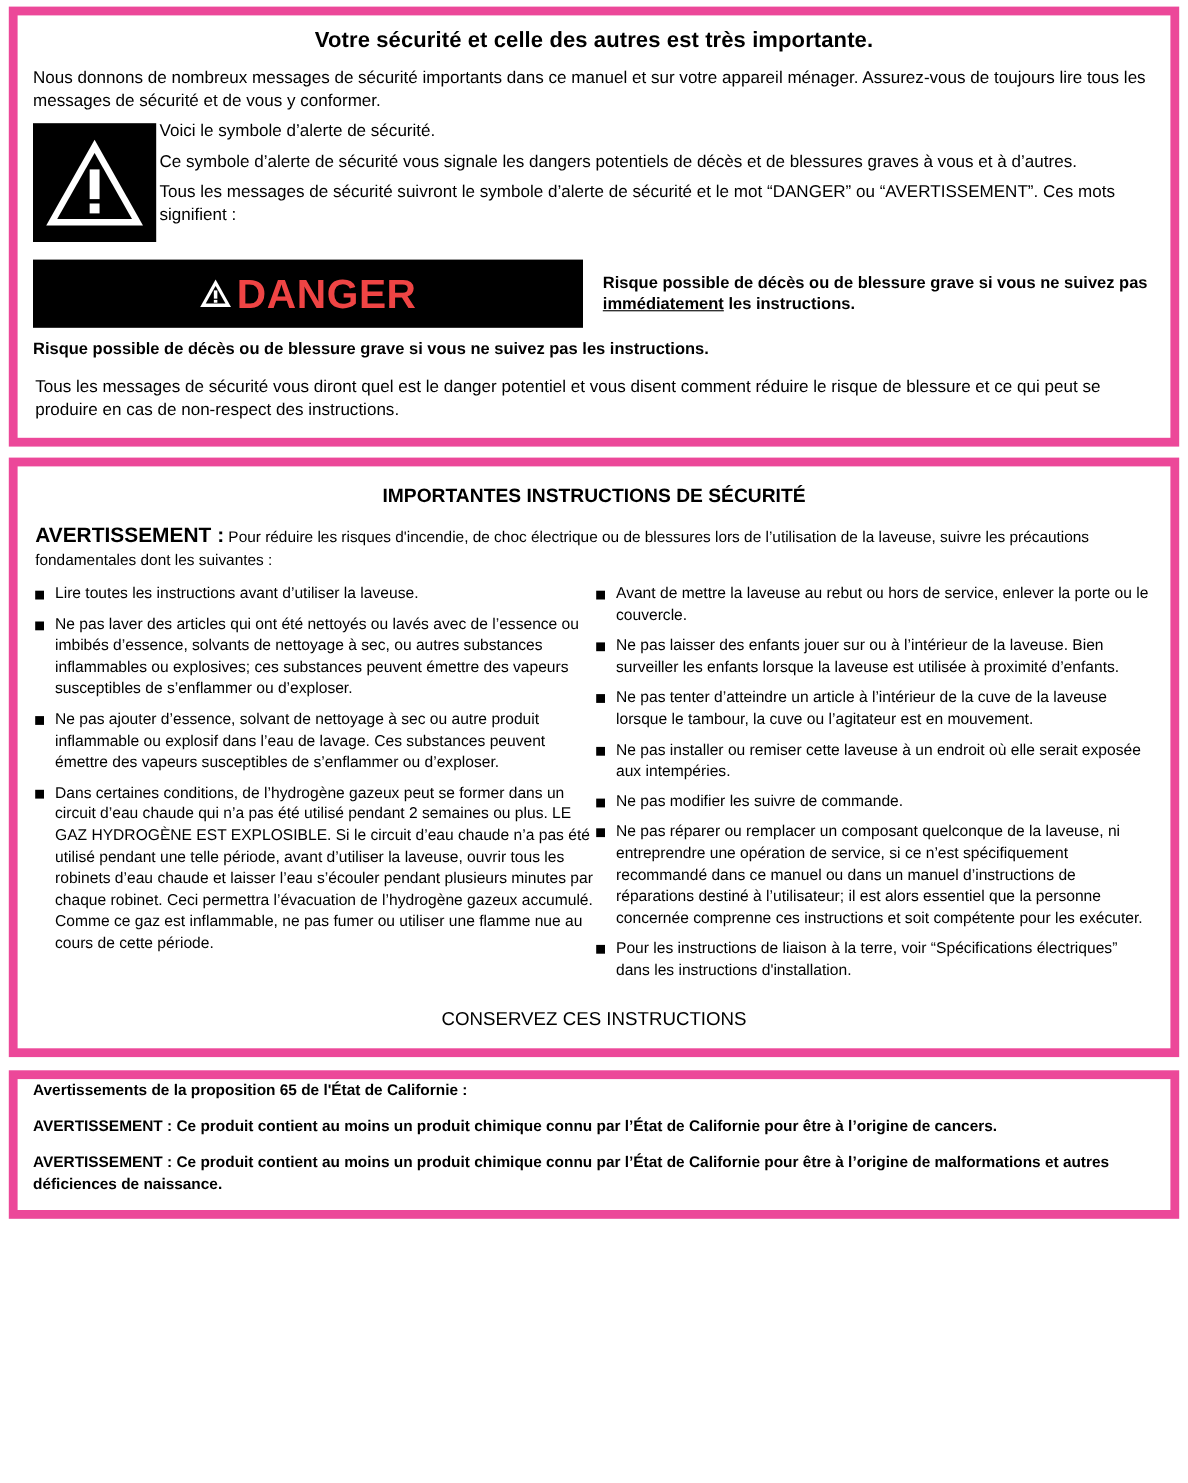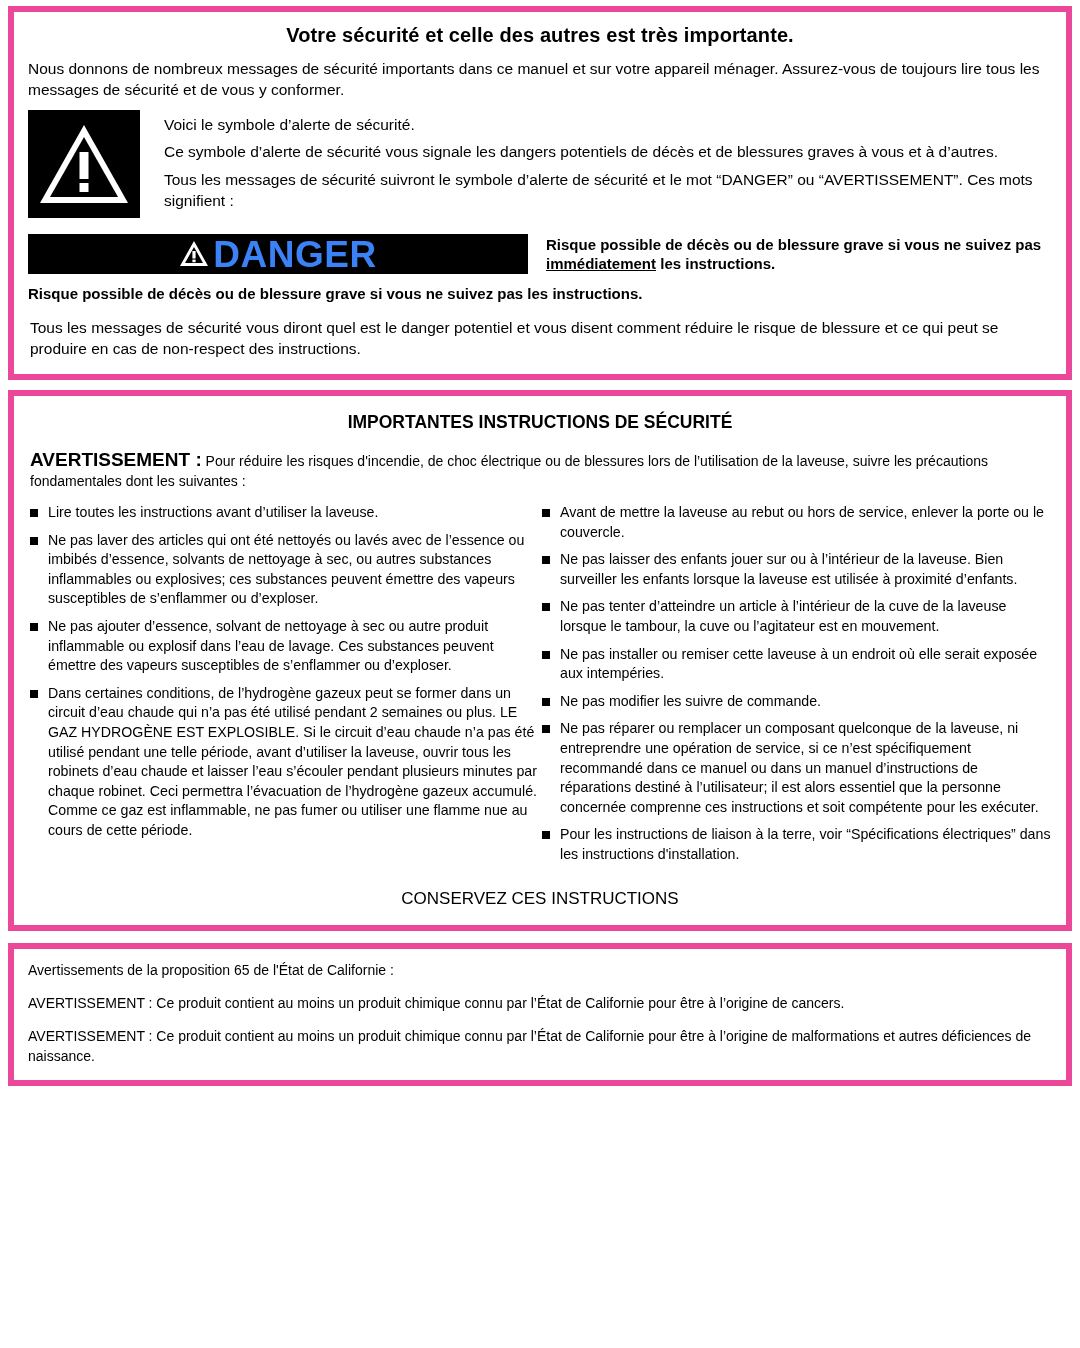--- a/index.html
+++ b/index.html
@@ -15,21 +15,21 @@
     -webkit-font-smoothing: antialiased;
   }
   .page {
     width: 1080px;
     height: 1348px;
     position: relative;
     box-sizing: border-box;
     padding: 6px 8px;
   }
   .panel {
-    border: 6px solid #ec4899;
+    border: 8px solid #ec4899;
     box-sizing: border-box;
     background: #fff;
   }
 
   
   #panel-safety {
     padding: 10px 14px 14px 14px;
   }
   .intro-title {
     text-align: center;
@@ -38,22 +38,22 @@
     margin: 2px 0 12px 0;
     letter-spacing: 0.1px;
   }
   .intro-para {
     font-size: 15.5px;
     line-height: 1.33;
     margin: 0 0 8px 0;
   }
   .symbol-row {
     display: flex;
-    align-items: flex-end;
-    gap: 24px;
+    align-items: flex-start;
+    gap: 3px;
     margin-top: 4px;
   }
   .alert-triangle-box {
     width: 112px;
     height: 108px;
     background: #000;
     flex: 0 0 auto;
     display: flex;
     align-items: center;
     justify-content: center;
@@ -70,23 +70,23 @@
   
   .signal-block { margin-top: 16px; }
   .signal-row {
     display: flex;
     align-items: center;
     gap: 18px;
     margin-bottom: 10px;
   }
   .signal-bar {
     background: #000;
-    color: #3b82f6;
+    color: #ef4444;
     width: 500px;
-    height: 40px;
+    height: 62px;
     display: flex;
     align-items: center;
     justify-content: center;
     gap: 4px;
     flex: 0 0 auto;
   }
   .signal-bar .bar-word {
     font-size: 37px;
     font-weight: bold;
     letter-spacing: 0.5px;
@@ -155,21 +155,22 @@
   .conserve {
     text-align: center;
     font-weight: normal;
     font-size: 17px;
     margin: 16px 0 6px 0;
   }
 
   
   #panel-prop65 {
     margin-top: 12px;
-    padding: 12px 14px 14px 14px;
+    padding: 0 14px 14px 14px;
+    font-weight: bold;
   }
   .p65 {
     font-size: 14px;
     line-height: 1.38;
     margin: 0 0 14px 0;
   }
   .p65:last-child { margin-bottom: 0; }
 </style>
 </head>
 <body>

